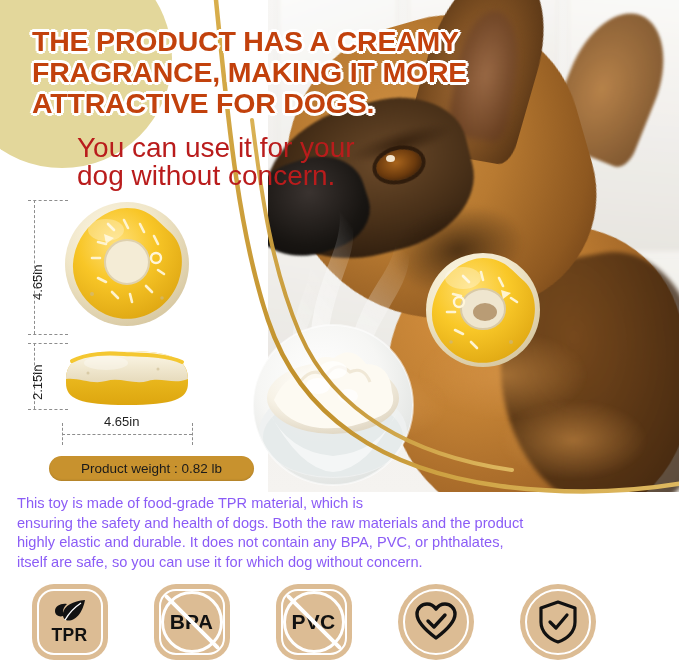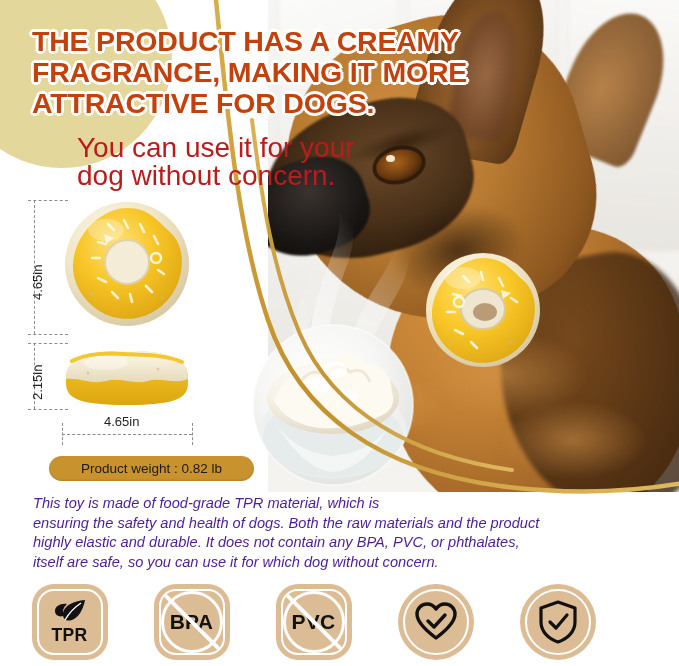--- a/index.html
+++ b/index.html
@@ -172,22 +172,22 @@
   .weight-badge {
     position:absolute; left:49px; top:456px; width:205px; height:25px;
     background:#c8922e; border-radius:13px; z-index:9;
     display:flex; align-items:center; justify-content:center;
     color:#1a1a1a; font-size:13.5px;
     box-shadow:inset 0 -1px 2px rgba(0,0,0,.12);
   }
 
   
   .paragraph {
-    position:absolute; left:33px; top:494px; width:625px; z-index:9;
-    font-size:14.6px; line-height:19.6px; color:#4c1d95;font-style:italic;
+    position:absolute; left:17px; top:494px; width:625px; z-index:9;
+    font-size:14.6px; line-height:19.6px; color:#8b5cf6;
   }
   .paragraph div { white-space:nowrap; }
 
   
   .badges {
     position:absolute; left:0; top:578px; width:627px; height:88px; z-index:9;
     display:flex; align-items:center; justify-content:center; gap:46px;
   }
   .badge {
     width:76px; height:76px; border-radius:22px;

